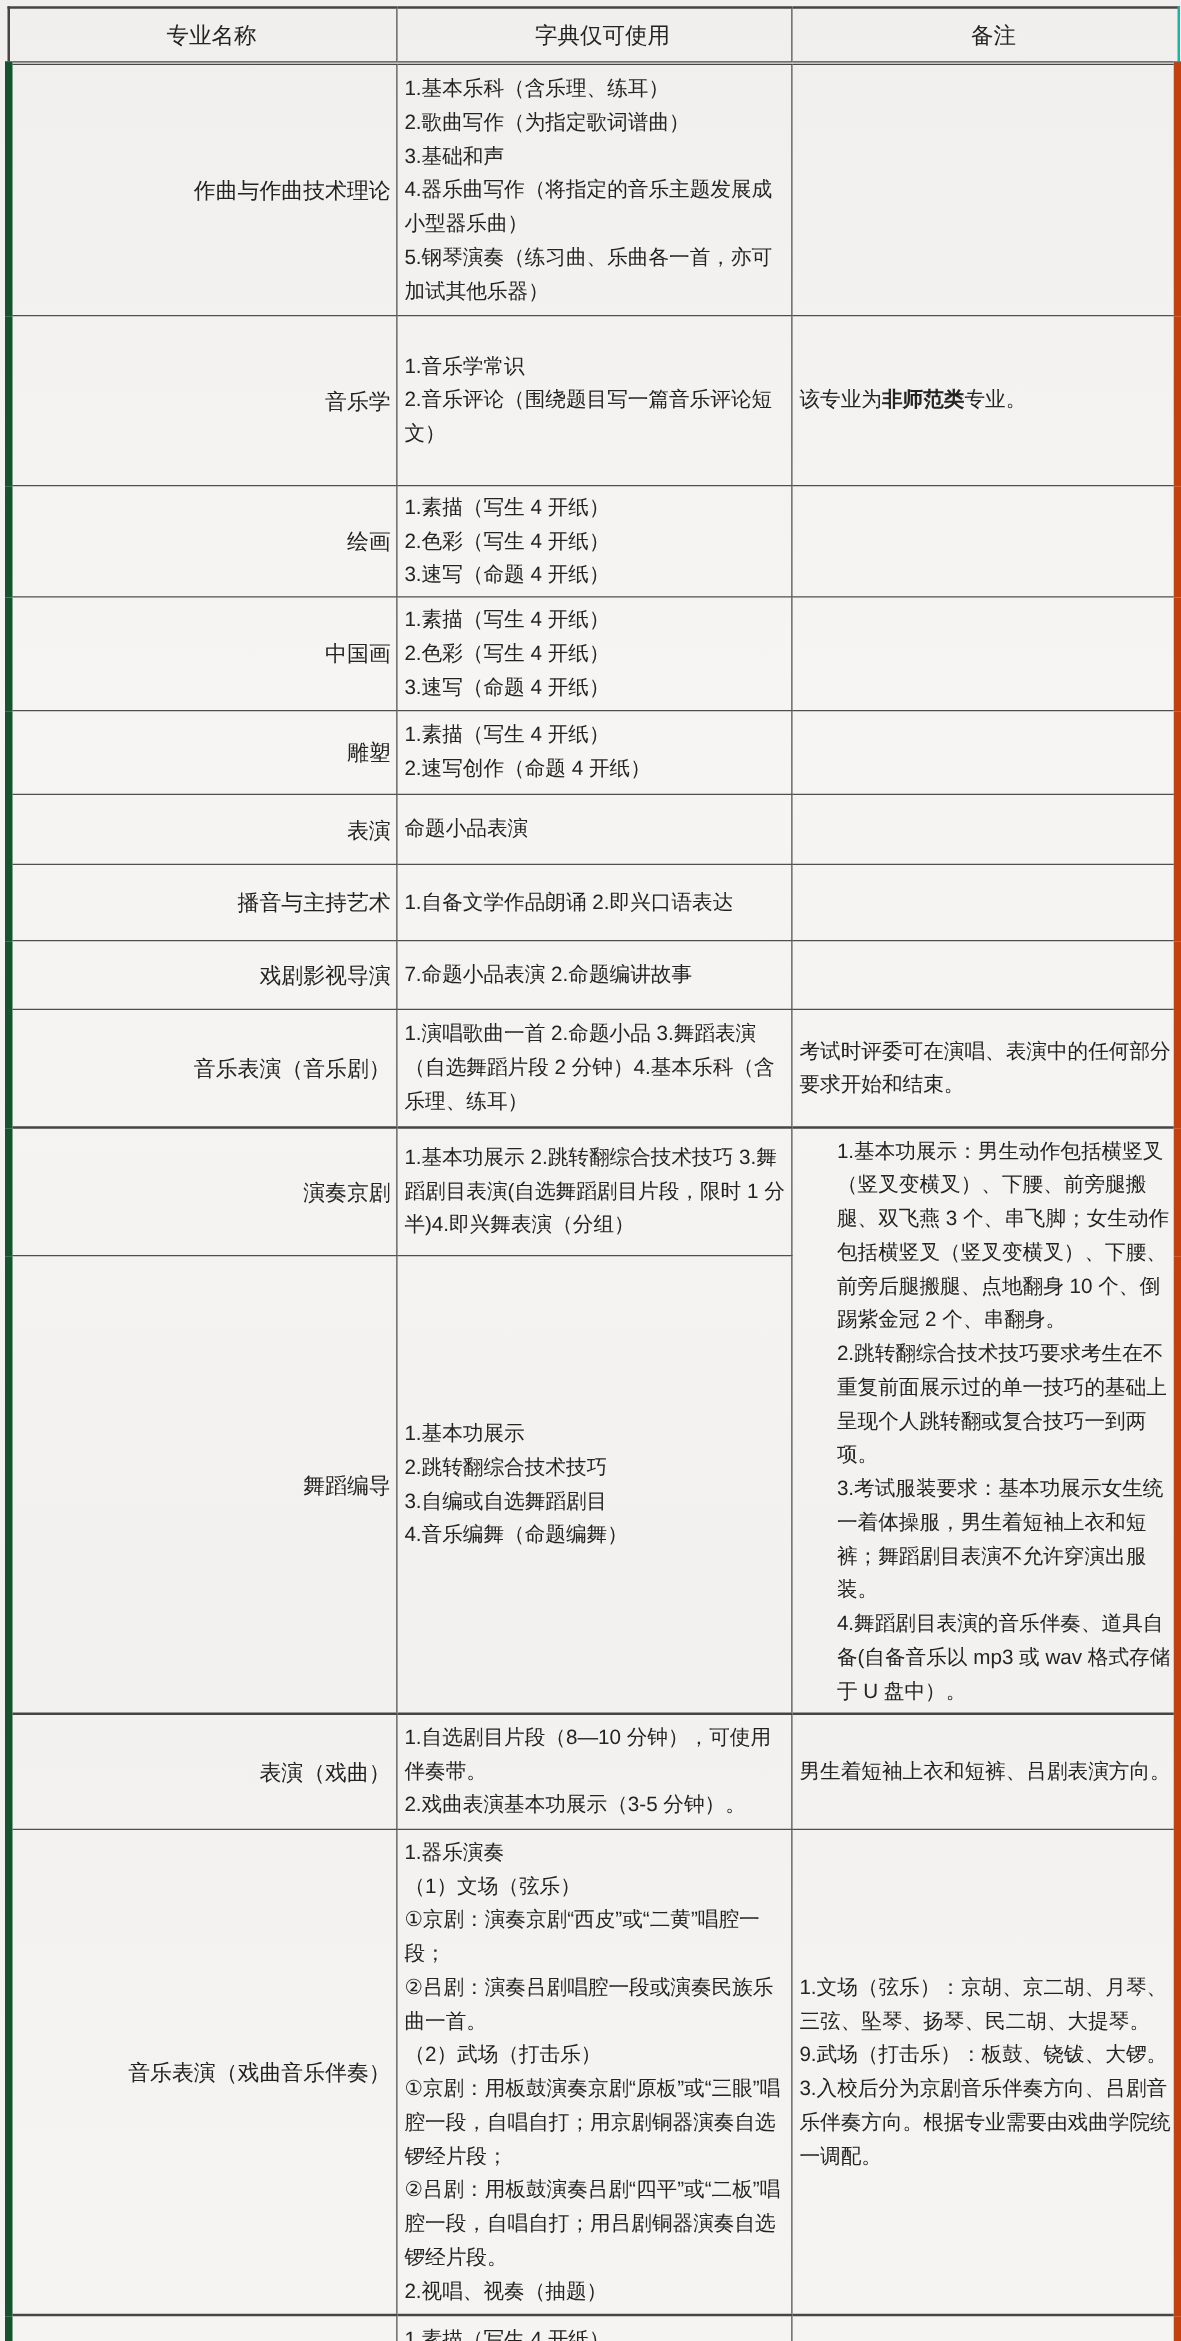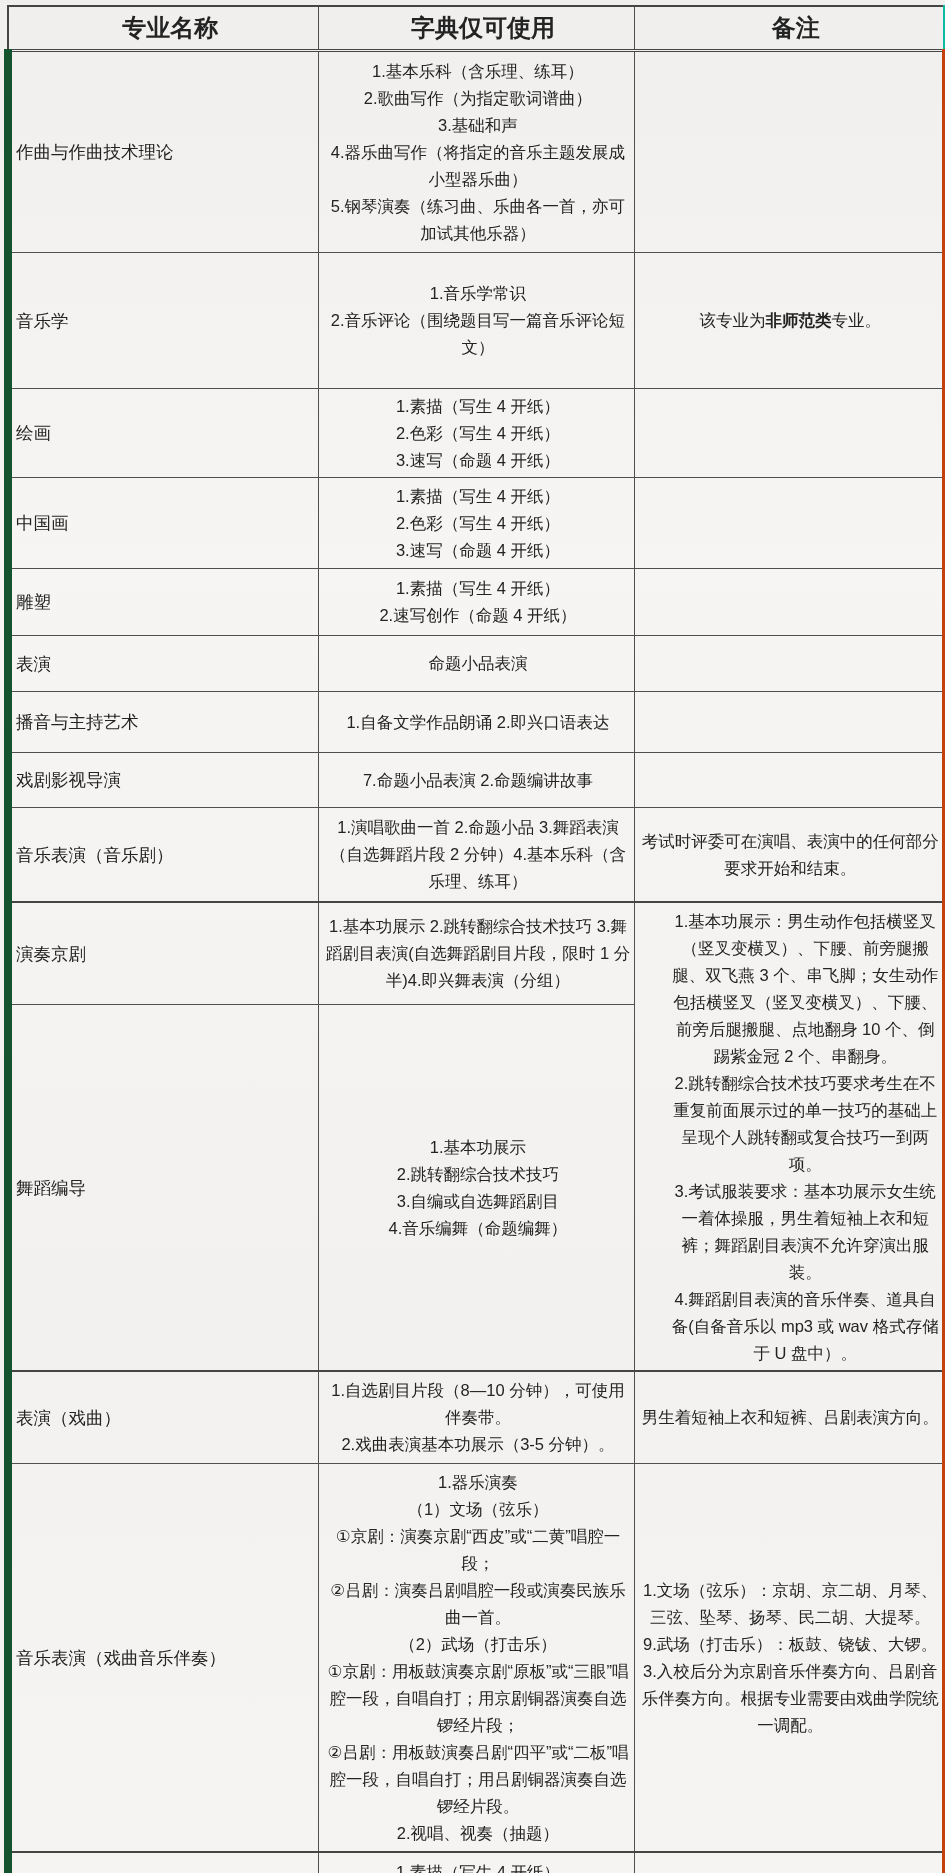--- a/index.html
+++ b/index.html
@@ -16,45 +16,45 @@
     width:936px;
     margin:5px 0 0 4px;
     background:transparent;
   }
   th,td{
     border:1px solid #4f4f4f;
     vertical-align:middle;
     overflow:hidden;
   }
   th{
-    font-size:24px;
-    font-weight:bold;
+    font-size:18px;
+    font-weight:normal;
     height:40px;
     border-bottom:3px double #454545;
     border-top:2px solid #454545;
     text-align:center;
     padding-left:15px;
   }
   th.c1{border-left:2px solid #454545;}
   th.c3{border-right:2px solid #14b8a6;}
   td.c1{
-    text-align:left;
+    text-align:right;
     font-size:17.5px;
     line-height:26px;
     padding:2px 4px;
-    border-left:8px solid #14532d;
+    border-left:6px solid #14532d;
   }
   td.c2,td.c3{
     font-size:16.5px;
     line-height:27px;
     white-space:pre-line;
-    text-align:center;
+    text-align:left;
     padding:3px 2px 3px 6px;
   }
-  td.c3{border-right:4px solid #c2410c;}
+  td.c3{border-right:8px solid #c2410c;}
   td.vtop{vertical-align:top;padding-top:5px;padding-left:36px;}
   tr.thick td{border-top:2px solid #454545;}
   tr.last td{border-bottom:2px solid #454545;}
   
   tr.r0  td{height:194px}
   tr.r1  td{height:129px}
   tr.r2  td{height:82px}
   tr.r3  td{height:84px}
   tr.r4  td{height:60px}
   tr.r5  td{height:49px}

